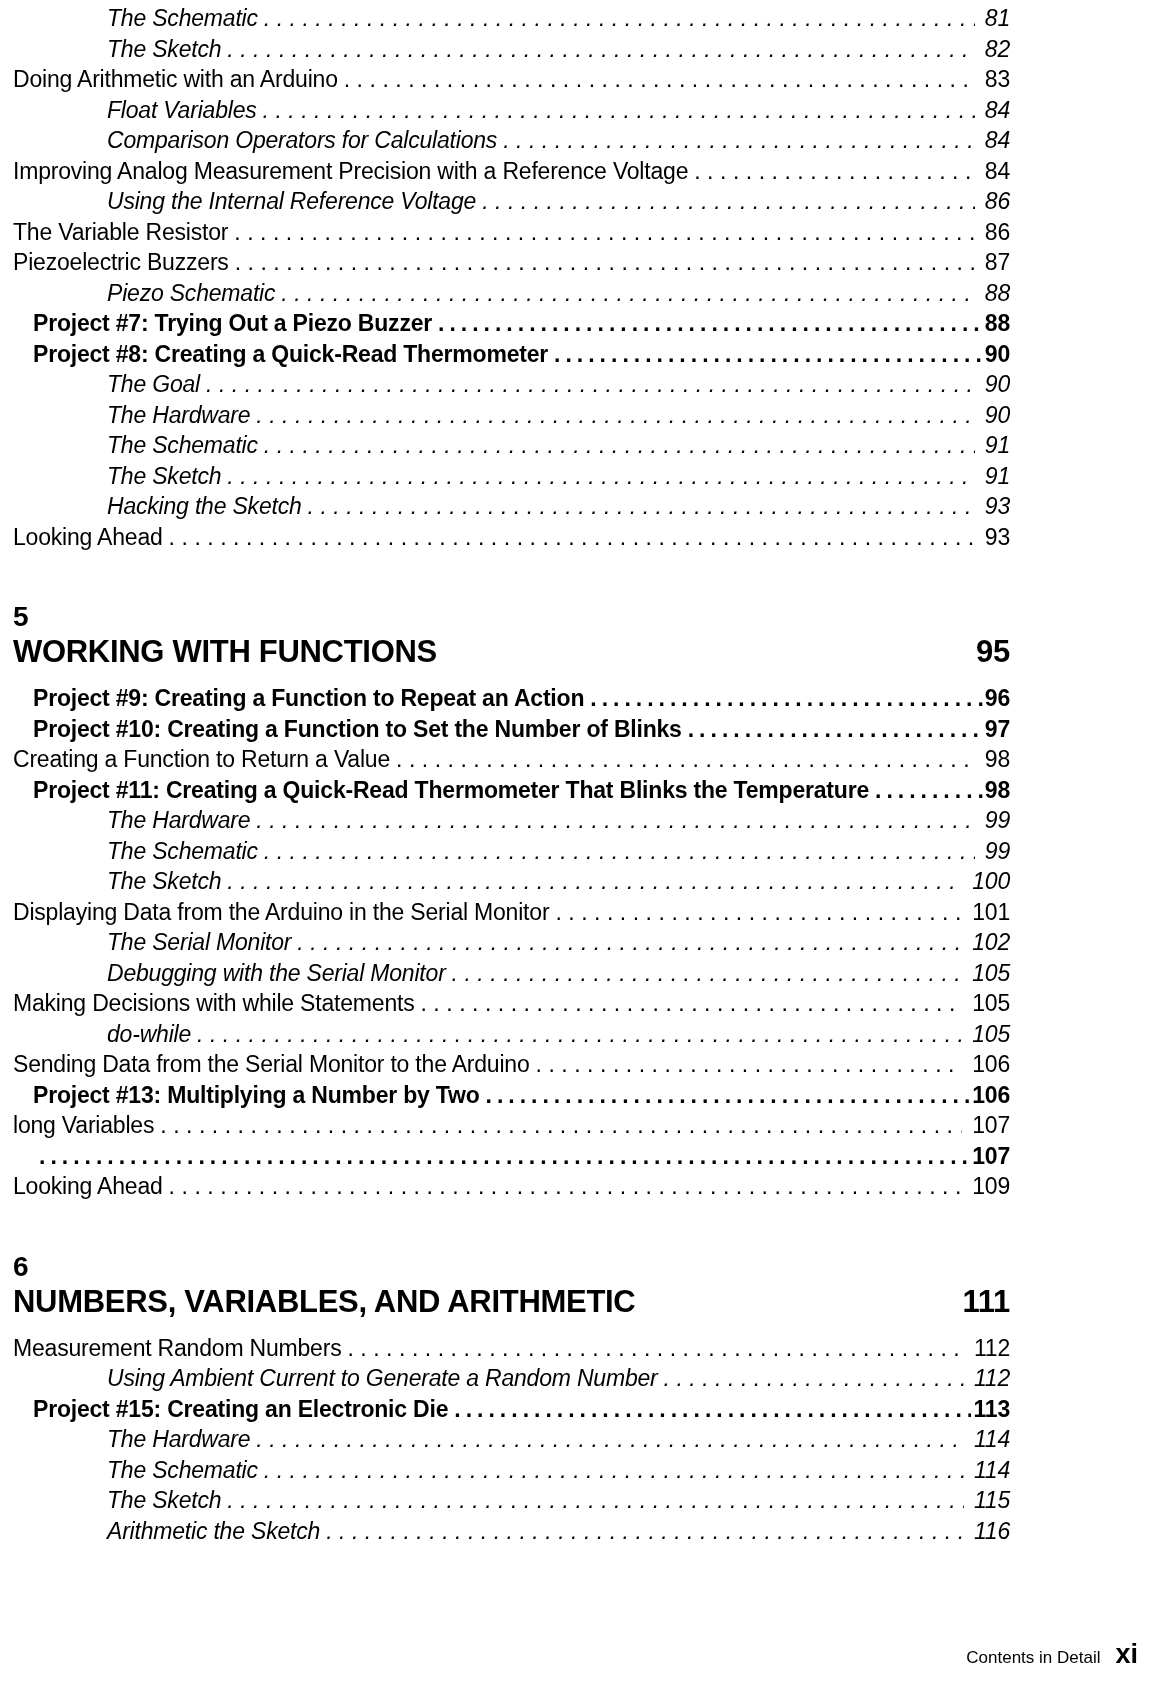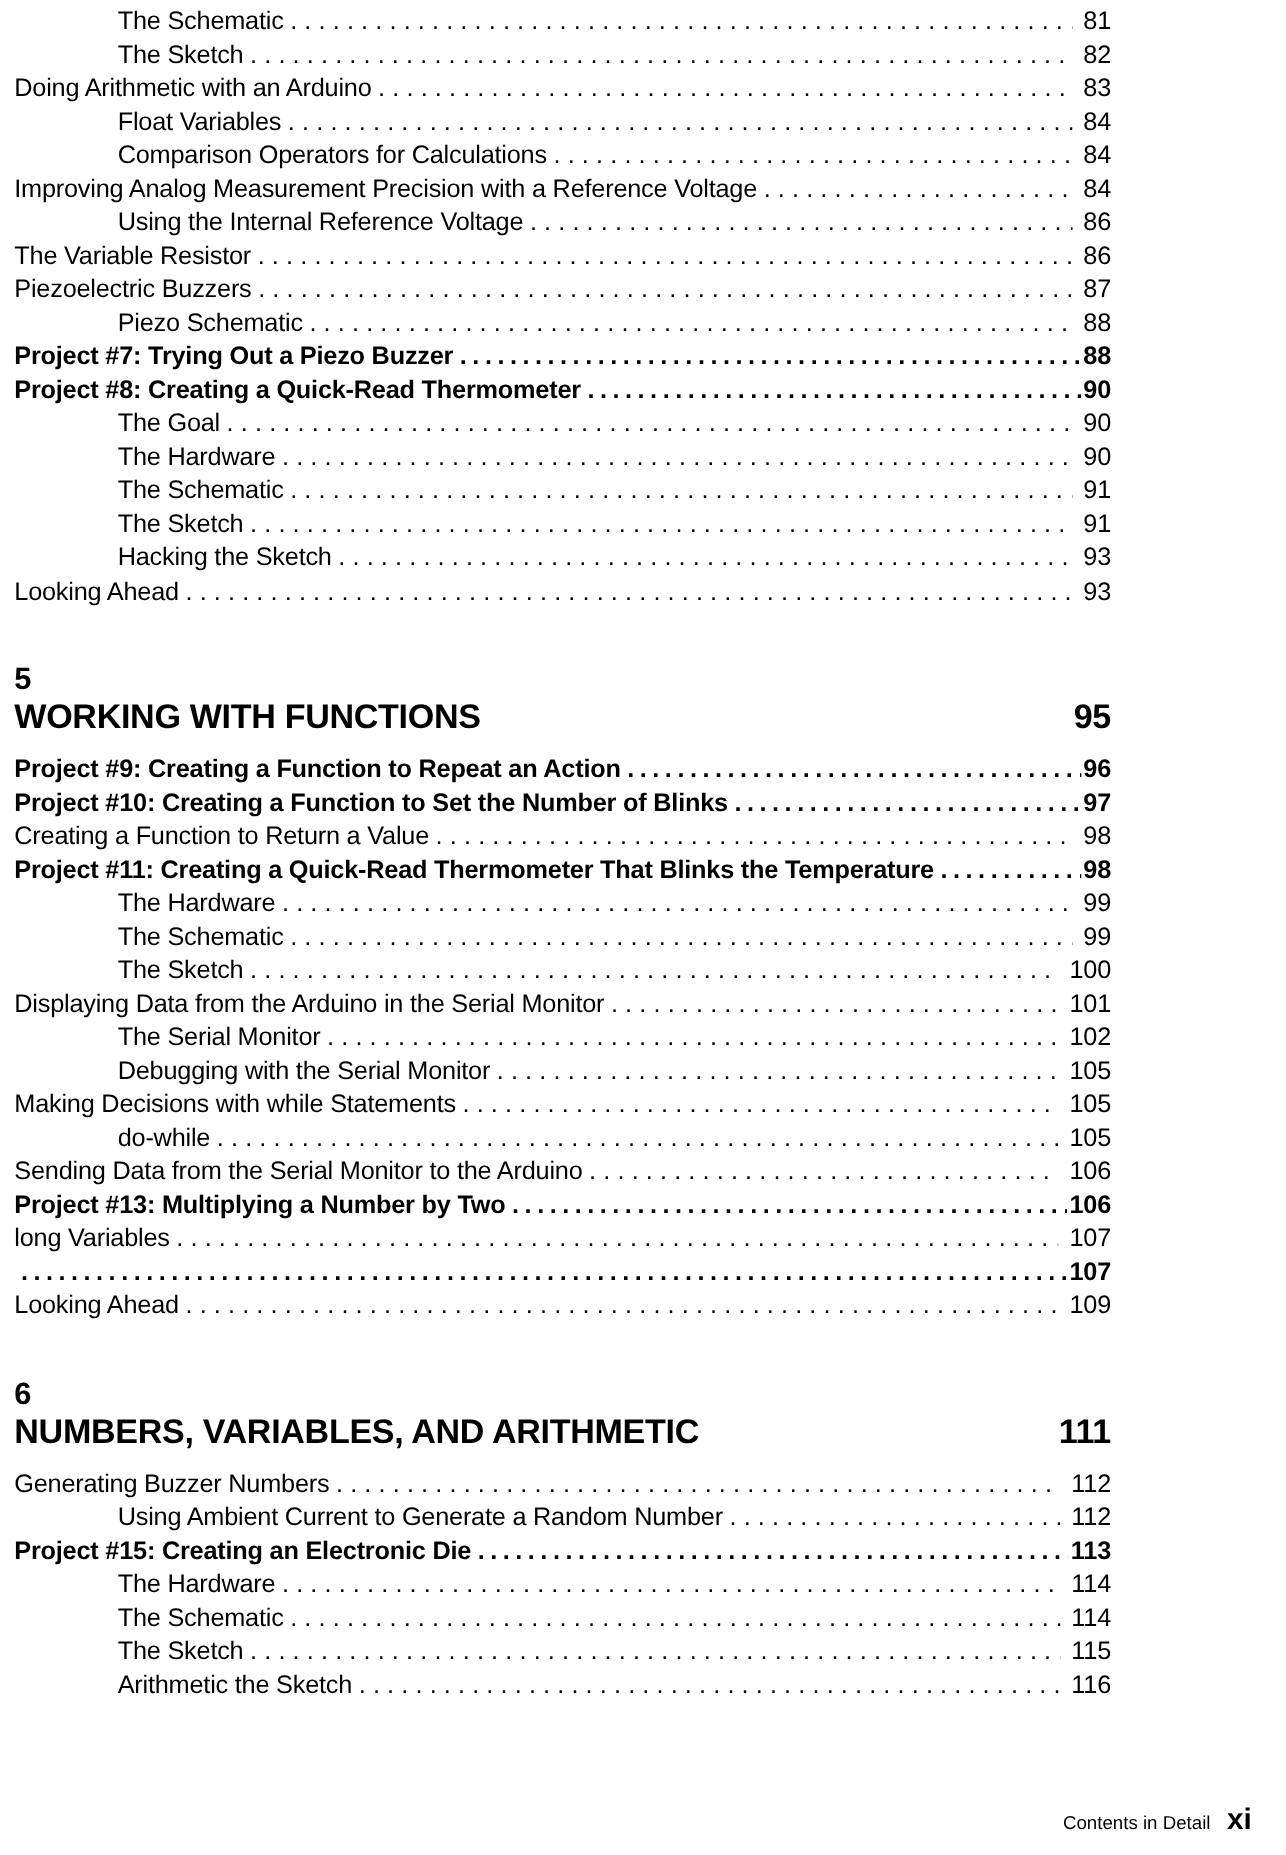--- a/index.html
+++ b/index.html
@@ -10,22 +10,22 @@
     position: relative; overflow: hidden;
   }
   .toc {
     position: absolute; left: 13px; top: 5px; width: 997px;
   }
   .toc-row {
     display: flex; align-items: baseline;
     height: 30.5px; font-size: 23px;
     letter-spacing: -0.2px; font-weight: 400;
   }
-  .toc-row.indent { padding-left: 94px; }
-  .toc-row.bold { font-weight: 700; }
+  .toc-row.indent { padding-left: 94px; font-style: italic; }
+  .toc-row.bold { font-weight: 700; margin-left: 20px; }
   .toc-label { white-space: nowrap; flex: 0 0 auto; }
   .toc-leader {
     flex: 1 1 auto; overflow: hidden; white-space: nowrap;
     margin: 0 10px 0 6px; min-width: 16px;
   }
   .toc-leader::after {
     content: "........................................................................................................................";
     letter-spacing: 6.5px;
   }
   .toc-row.bold .toc-leader { margin: 0 2px 0 6px; }
@@ -238,21 +238,21 @@
     </div>
     <div class="chapter">
       <div class="chapter-number">6</div>
       <div class="chapter-title-line">
         <span>NUMBERS, VARIABLES, AND ARITHMETIC</span>
         <span>111</span>
       </div>
     </div>
     <div>
       <div class="toc-row">
-        <span class="toc-label">Generating Buzzer Numbers</span>
+        <span class="toc-label">Measurement Random Numbers</span>
         <span class="toc-leader"></span>
         <span class="toc-page">112</span>
       </div>
       <div class="toc-row indent">
         <span class="toc-label">Using Ambient Current to Generate a Random Number</span>
         <span class="toc-leader"></span>
         <span class="toc-page">112</span>
       </div>
       <div class="toc-row bold">
         <span class="toc-label">Project #15: Creating an Electronic Die</span>

